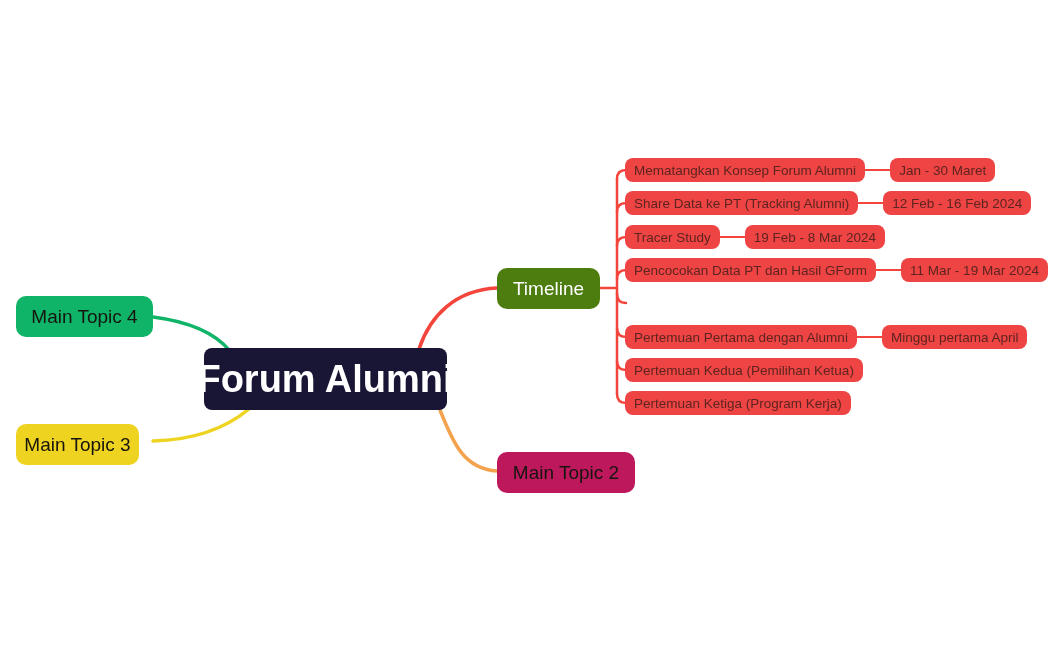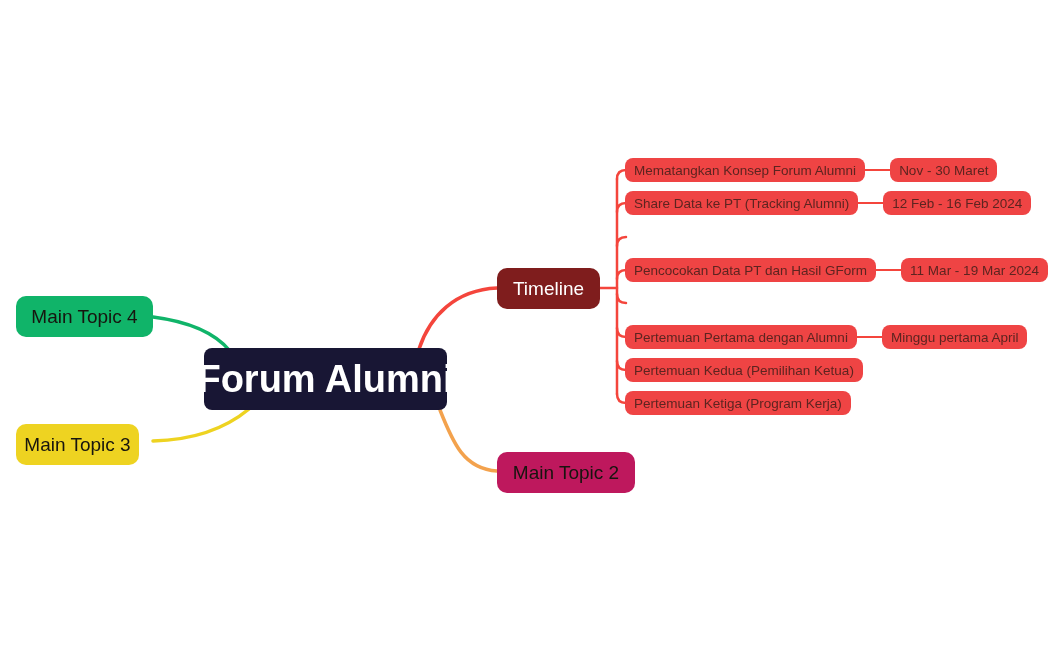--- a/index.html
+++ b/index.html
@@ -29,21 +29,21 @@
     border-radius: 8px;
     font-size: 38px; font-weight: 700;
   }
   .node-topic {
     height: 41px; border-radius: 10px;
     font-size: 19px; font-weight: 500; color: #17150f;
     padding: 0 15px;
   }
   .topic-green  { left: 16px;  top: 296px; width: 137px; background: #10b469; }
   .topic-yellow { left: 16px;  top: 424px; width: 123px; background: #eed321; }
-  .topic-red    { left: 497px; top: 268px; width: 103px; background: #7f1d1d; color: #ffffff; }
+  .topic-red    { left: 497px; top: 268px; width: 103px; background: #4d7c0f; color: #ffffff; }
   .topic-orange { left: 497px; top: 452px; width: 138px; background: #be185d; }
 
   .trow {
     position: absolute; left: 625px; height: 24px;
     display: flex; align-items: center;
   }
   .pill {
     height: 24px; display: flex; align-items: center;
     background: #ef4444; color: #5d2420;
     border-radius: 8px; padding: 0 9px;
@@ -95,34 +95,43 @@
   <div class="node node-topic topic-orange">
     <span>Main Topic 2</span>
   </div>
 
   <div class="trow r0">
     <div class="pill">
       <span>Mematangkan Konsep Forum Alumni</span>
     </div>
     <div class="hline"></div>
     <div class="pill">
-      <span>Nov - 30 Maret</span>
+      <span>Jan - 30 Maret</span>
     </div>
   </div>
 
   <div class="trow r1">
     <div class="pill">
       <span>Share Data ke PT (Tracking Alumni)</span>
     </div>
     <div class="hline"></div>
     <div class="pill">
       <span>12 Feb - 16 Feb 2024</span>
     </div>
   </div>
 
+  <div class="trow r2">
+    <div class="pill">
+      <span>Tracer Study</span>
+    </div>
+    <div class="hline"></div>
+    <div class="pill">
+      <span>19 Feb - 8 Mar 2024</span>
+    </div>
+  </div>
 
   <div class="trow r3">
     <div class="pill">
       <span>Pencocokan Data PT dan Hasil GForm</span>
     </div>
     <div class="hline"></div>
     <div class="pill">
       <span>11 Mar - 19 Mar 2024</span>
     </div>
   </div>

